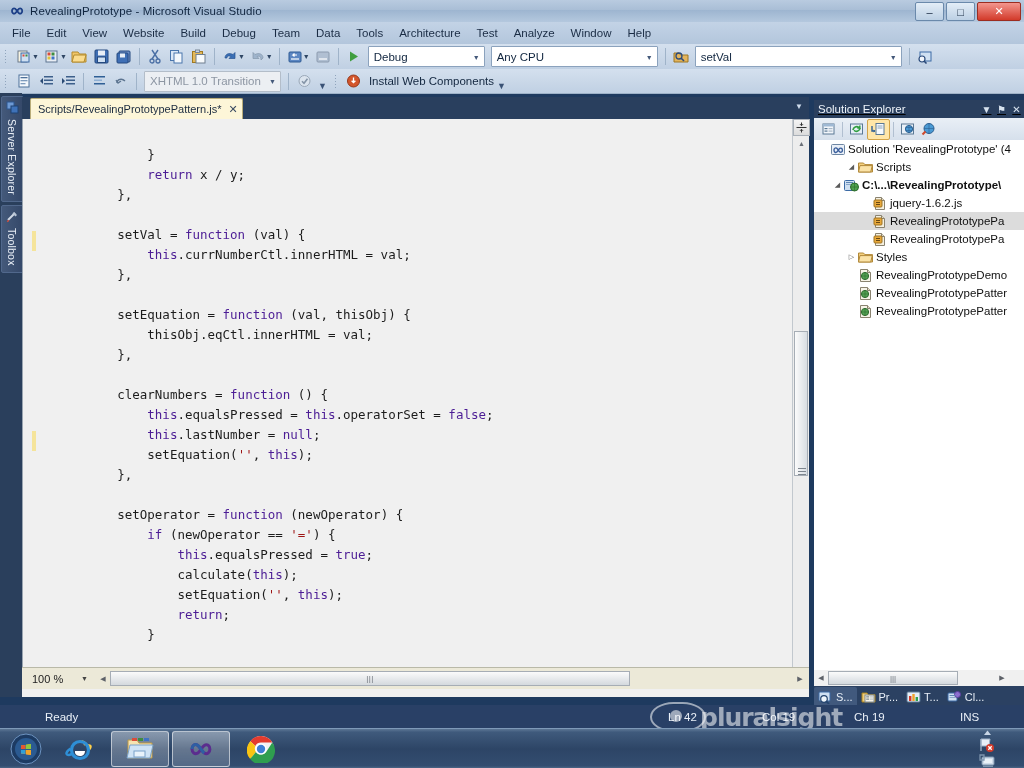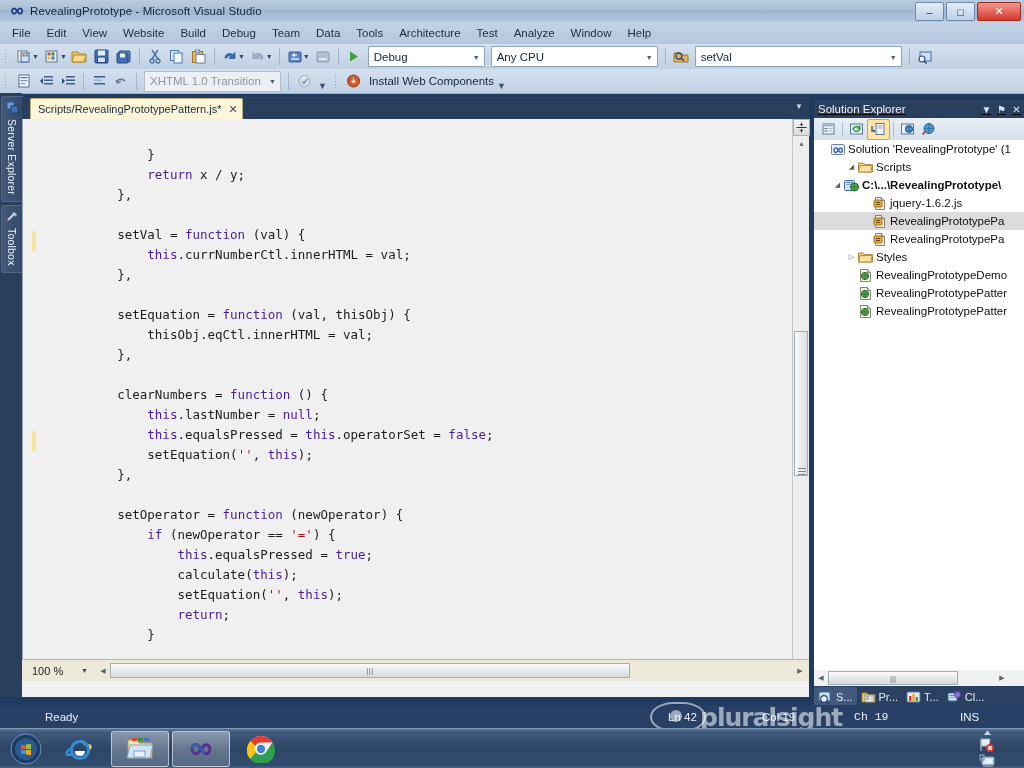--- a/index.html
+++ b/index.html
@@ -118,21 +118,21 @@
   .vscroll{
     position:absolute;right:0;top:22px;width:17px;height:556px;background:#ededed;
     border-left:1px solid #c2c8ce;box-sizing:border-box;
   }
   .vs-top{width:17px;height:17px;background:linear-gradient(to bottom,#f4f4f4,#dcdcdc);
     border:1px solid #a9b0b8;box-sizing:border-box;display:flex;align-items:center;justify-content:center;font-size:10px;color:#2b2b2b;}
   .vs-arrow{width:17px;height:15px;display:flex;align-items:center;justify-content:center;font-size:7px;color:#6b7078;}
   .vs-thumb{position:absolute;left:1px;width:14px;background:linear-gradient(to right,#fbfbfb,#d8dde2);
     border:1px solid #a6adb5;box-sizing:border-box;}
   .hscroll{
-    position:absolute;left:0;bottom:16px;width:787px;height:22px;background:#ece9d8;
+    position:absolute;left:0;bottom:8px;width:787px;height:22px;background:#ece9d8;
     border-top:1px solid #b9b9a8;display:flex;align-items:center;box-sizing:border-box;
   }
   .zoombox{
     width:62px;height:18px;margin-left:10px;display:flex;align-items:center;
     font-size:11px;color:#222;position:relative;
   }
   .zoombox .arrow{position:absolute;right:6px;font-size:7px;color:#444;}
   .hs-track{position:relative;flex:1;height:16px;margin:0 2px;display:flex;align-items:center;}
   .hs-arrow{width:14px;text-align:center;font-size:7px;color:#5d6168;}
   .hs-thumb{position:absolute;left:14px;width:520px;height:15px;
@@ -167,21 +167,21 @@
   .se-tab.active{background:#3a5party;background:#3c5party;background:#41597d;border-radius:2px 2px 0 0;}
 
   
   .statusbar{
     position:absolute;left:0;top:705px;width:1024px;height:23px;
     background:#294066;display:flex;align-items:center;color:#eaf0f8;font-size:11.5px;
   }
   .st-ready{margin-left:8px;padding-left:37px;}
   .st-ln{position:absolute;left:668px;}
   .st-col{position:absolute;left:762px;}
-  .st-ch{position:absolute;left:854px;font-family:Liberation Mono, monospace;}
+  .st-ch{position:absolute;left:854px;}
   .st-ins{position:absolute;left:960px;}
   .watermark{
     position:absolute;left:640px;top:700px;width:384px;height:34px;
     display:flex;align-items:center;pointer-events:none;
   }
   .wm-text{font-size:25px;font-weight:bold;color:rgba(255,255,255,.55);
     letter-spacing:-1px;margin-left:60px;font-family:"DejaVu Sans",sans-serif;}
   .wm-eye{position:absolute;left:10px;top:2px;width:52px;height:26px;
     border:2px solid rgba(255,255,255,.55);border-radius:50%/60%;}
   .wm-eye:after{content:"";position:absolute;left:18px;top:6px;width:12px;height:12px;
@@ -474,22 +474,22 @@
           <div class="cl">&nbsp;</div>
           <div class="cl"><span class="">        setVal = </span><span class="kw">function</span><span class=""> (val) {</span></div>
           <div class="cl"><span class="">            </span><span class="kw">this</span><span class="">.currNumberCtl.innerHTML = val;</span></div>
           <div class="cl"><span class="">        },</span></div>
           <div class="cl">&nbsp;</div>
           <div class="cl"><span class="">        setEquation = </span><span class="kw">function</span><span class=""> (val, thisObj) {</span></div>
           <div class="cl"><span class="">            thisObj.eqCtl.innerHTML = val;</span></div>
           <div class="cl"><span class="">        },</span></div>
           <div class="cl">&nbsp;</div>
           <div class="cl"><span class="">        clearNumbers = </span><span class="kw">function</span><span class=""> () {</span></div>
+          <div class="cl"><span class="">            </span><span class="kw">this</span><span class="">.equalsPressed = </span><span class="kw">this</span><span class="">.operatorSet = </span><span class="kw">false</span><span class="">;</span></div>
           <div class="cl"><span class="">            </span><span class="kw">this</span><span class="">.lastNumber = </span><span class="kw">null</span><span class="">;</span></div>
-          <div class="cl"><span class="">            </span><span class="kw">this</span><span class="">.equalsPressed = </span><span class="kw">this</span><span class="">.operatorSet = </span><span class="kw">false</span><span class="">;</span></div>
           <div class="cl"><span class="">            setEquation(</span><span class="str">''</span><span class="">, </span><span class="kw">this</span><span class="">);</span></div>
           <div class="cl"><span class="">        },</span></div>
           <div class="cl">&nbsp;</div>
           <div class="cl"><span class="">        setOperator = </span><span class="kw">function</span><span class=""> (newOperator) {</span></div>
           <div class="cl"><span class="">            </span><span class="kw">if</span><span class=""> (newOperator == </span><span class="str">'='</span><span class="">) {</span></div>
           <div class="cl"><span class="">                </span><span class="kw">this</span><span class="">.equalsPressed = </span><span class="kw">true</span><span class="">;</span></div>
           <div class="cl"><span class="">                calculate(</span><span class="kw">this</span><span class="">);</span></div>
           <div class="cl"><span class="">                setEquation(</span><span class="str">''</span><span class="">, </span><span class="kw">this</span><span class="">);</span></div>
           <div class="cl"><span class="">                </span><span class="kw">return</span><span class="">;</span></div>
           <div class="cl"><span class="">            }</span></div>
@@ -579,21 +579,21 @@
     </div>
     <div class="se-tree" id="setree">
         <div class="tnode" style="padding-left: 4px;">
           <span class="twist"></span>
           <span class="ticon">
             <svg width="14" height="13" viewBox="0 0 14 13">
               <rect x="0.5" y="1.5" width="13" height="10" rx="1" fill="#e9eff7" stroke="#6d86a3"></rect>
               <path d="M3 7c0-1.6 1.3-2.6 2.6-1.8C6.8 6 7.6 8.2 8.8 9c1.3.8 2.6-.2 2.6-1.8S10.1 4.6 8.8 5.4C7.6 6.2 6.8 8.4 5.6 9.2 4.3 10 3 9 3 7z" fill="none" stroke="#3b5f9c" stroke-width="1.4"></path>
             </svg>
           </span>
-          <span class="tlabel">Solution 'RevealingPrototype' (1</span>
+          <span class="tlabel">Solution 'RevealingPrototype' (4</span>
         </div>
         <div class="tnode" style="padding-left: 32px;">
           <span class="twist">◢</span>
           <span class="ticon">
             <svg width="15" height="12" viewBox="0 0 15 12">
               <path d="M0.5 2h5l1.3 1.6H14.5v7.4H0.5z" fill="#f3cf7c" stroke="#b2893a"></path>
               <path d="M2 4.6h12.3l-1.6 6.4H0.5z" fill="#fae2a6" stroke="#b2893a"></path>
             </svg>
           </span>
           <span class="tlabel">Scripts</span>

